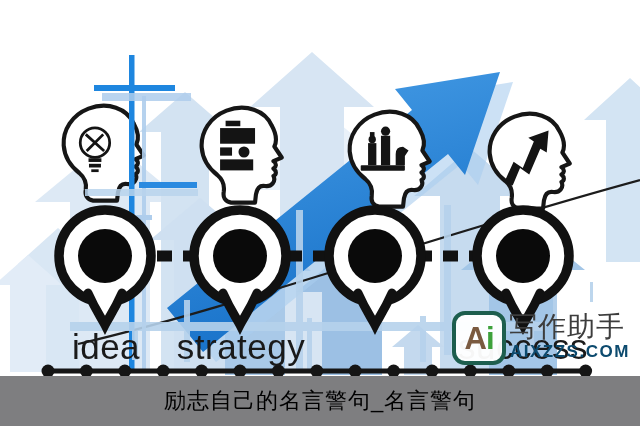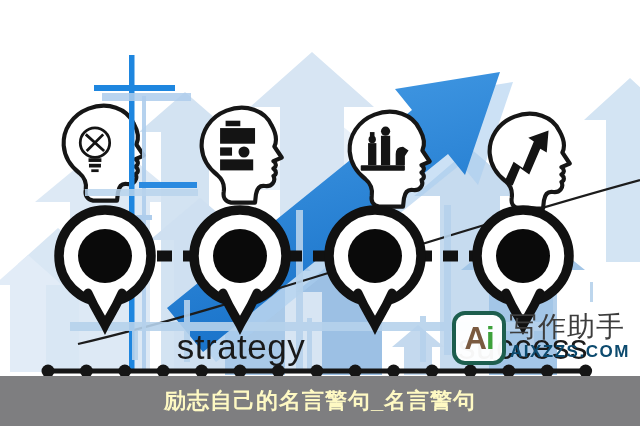--- a/index.html
+++ b/index.html
@@ -14,21 +14,21 @@
            border:4px solid #1d5e4e;border-radius:13px;background:rgba(255,255,255,.96);
            display:flex;align-items:center;justify-content:center;
            font-weight:bold;font-size:31px;letter-spacing:-1px;line-height:1;}
   .wm-logo .a{color:#7a5a40;} .wm-logo .i{color:#3da13b;}
   .wm-brand{position:absolute;left:509px;top:311px;font-size:28px;font-weight:normal;
             color:#3d3d3d;letter-spacing:1px;line-height:32px;white-space:nowrap;}
   .wm-domain{position:absolute;left:510px;top:342px;font-size:17px;color:#0c4a6e;
              letter-spacing:1.5px;line-height:20px;white-space:nowrap;font-weight:bold;}
   .caption-bar{position:absolute;left:0;top:376px;width:640px;height:50px;background:#7e7e80;
                z-index:6;display:flex;align-items:center;justify-content:center;}
-  .caption-text{color:#fef9c3;font-size:22px;letter-spacing:1px;font-weight:bold;}
+  .caption-text{color:#000000;font-size:22px;letter-spacing:1px;}
 </style>
 </head>
 <body>
 
 <div class="stage">
 
 <svg width="640" height="426" viewBox="0 0 640 426">
   <defs>
     <linearGradient id="bigArrow" x1="0" y1="0" x2="0.35" y2="1">
       <stop offset="0" stop-color="#4aa0e8"></stop>
@@ -163,20 +163,21 @@
       <circle cx="393.6" cy="371" r="6.5"></circle>
           <circle cx="432" cy="371" r="6.5"></circle>
           <circle cx="470.4" cy="371" r="6.5"></circle>
       <circle cx="508.8" cy="371" r="6.5"></circle>
           <circle cx="547.2" cy="371" r="6.5"></circle>
           <circle cx="585.6" cy="371" r="6.5"></circle>
     </g>
   </g>
 </svg>
 
+<div class="step-label lbl-1">idea</div>
 <div class="step-label lbl-2">strategy</div>
 <div class="step-label lbl-4">success</div>
 
 <div class="watermark">
   <div class="wm-logo">
     <span class="a">A</span>
         <span class="i">i</span>
   </div>
   <div class="wm-brand">写作助手</div>
   <div class="wm-domain">AIXZZS.COM</div>

